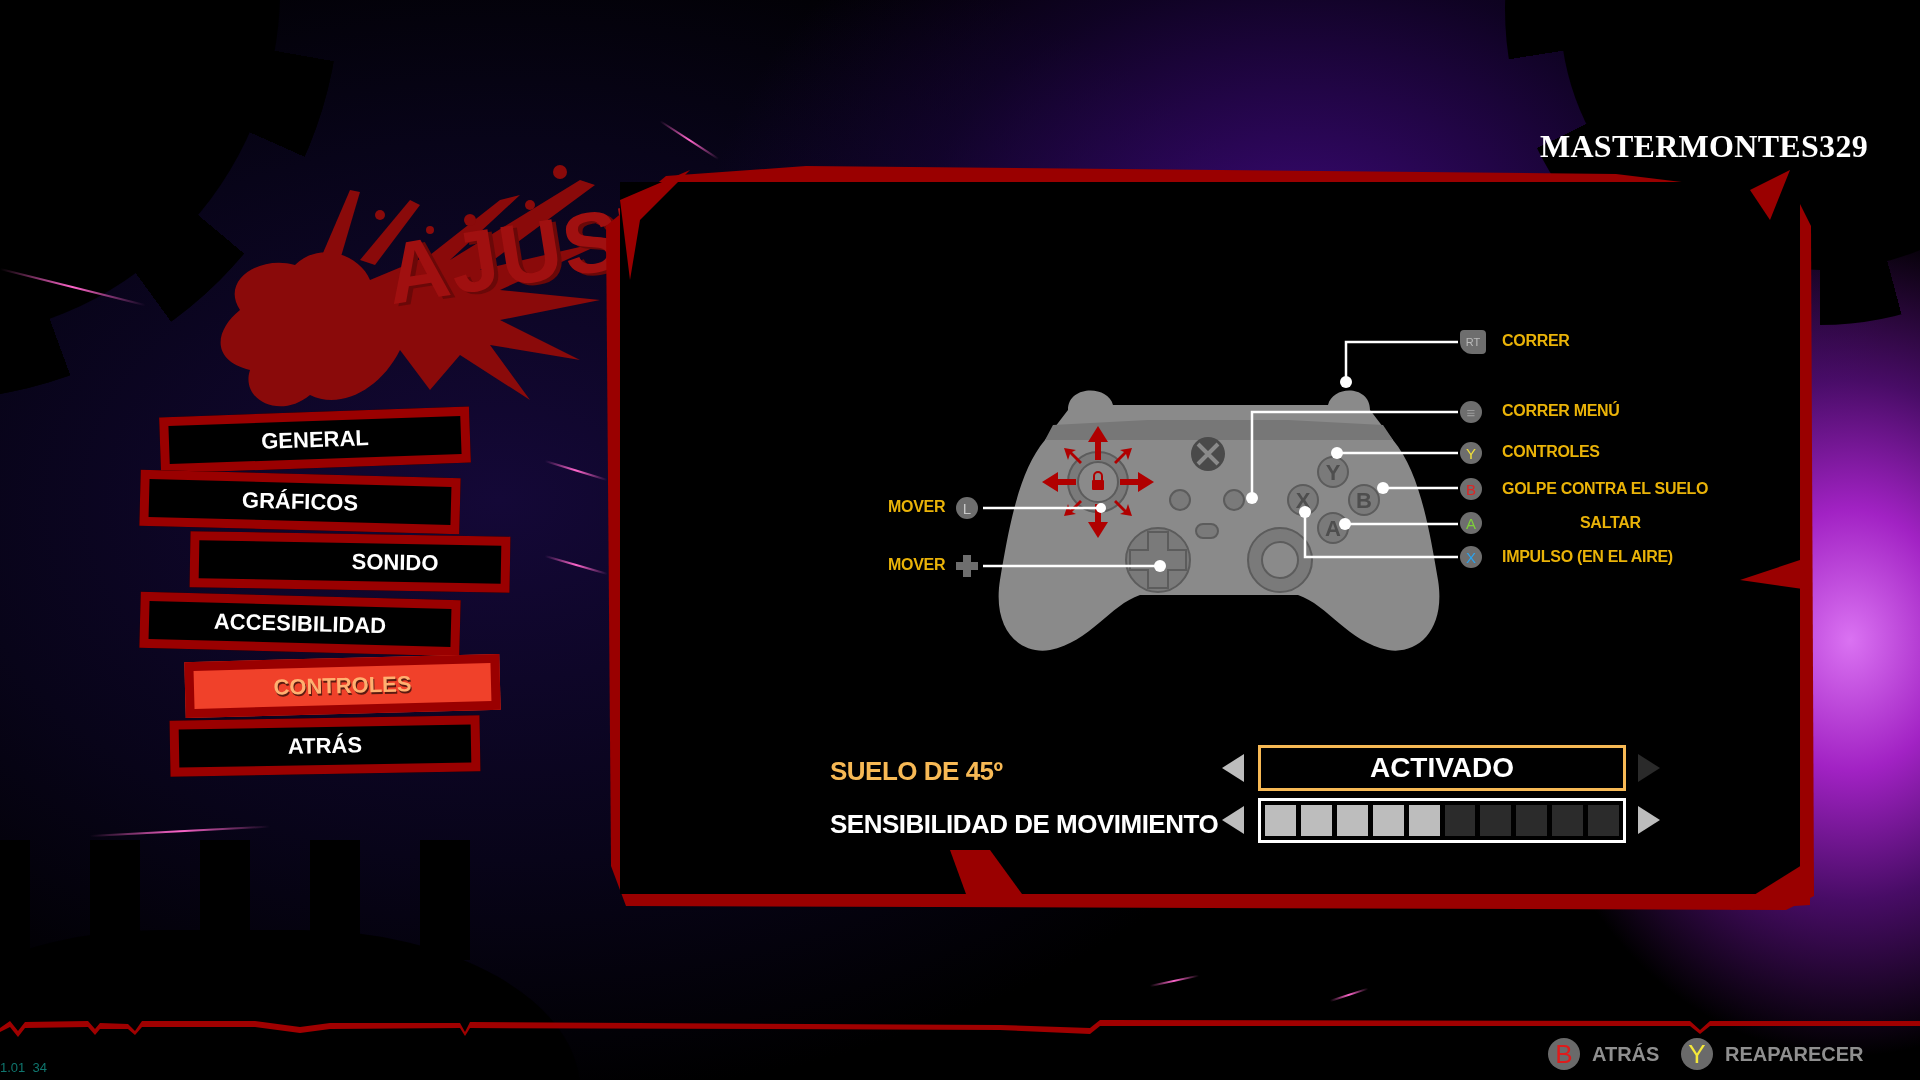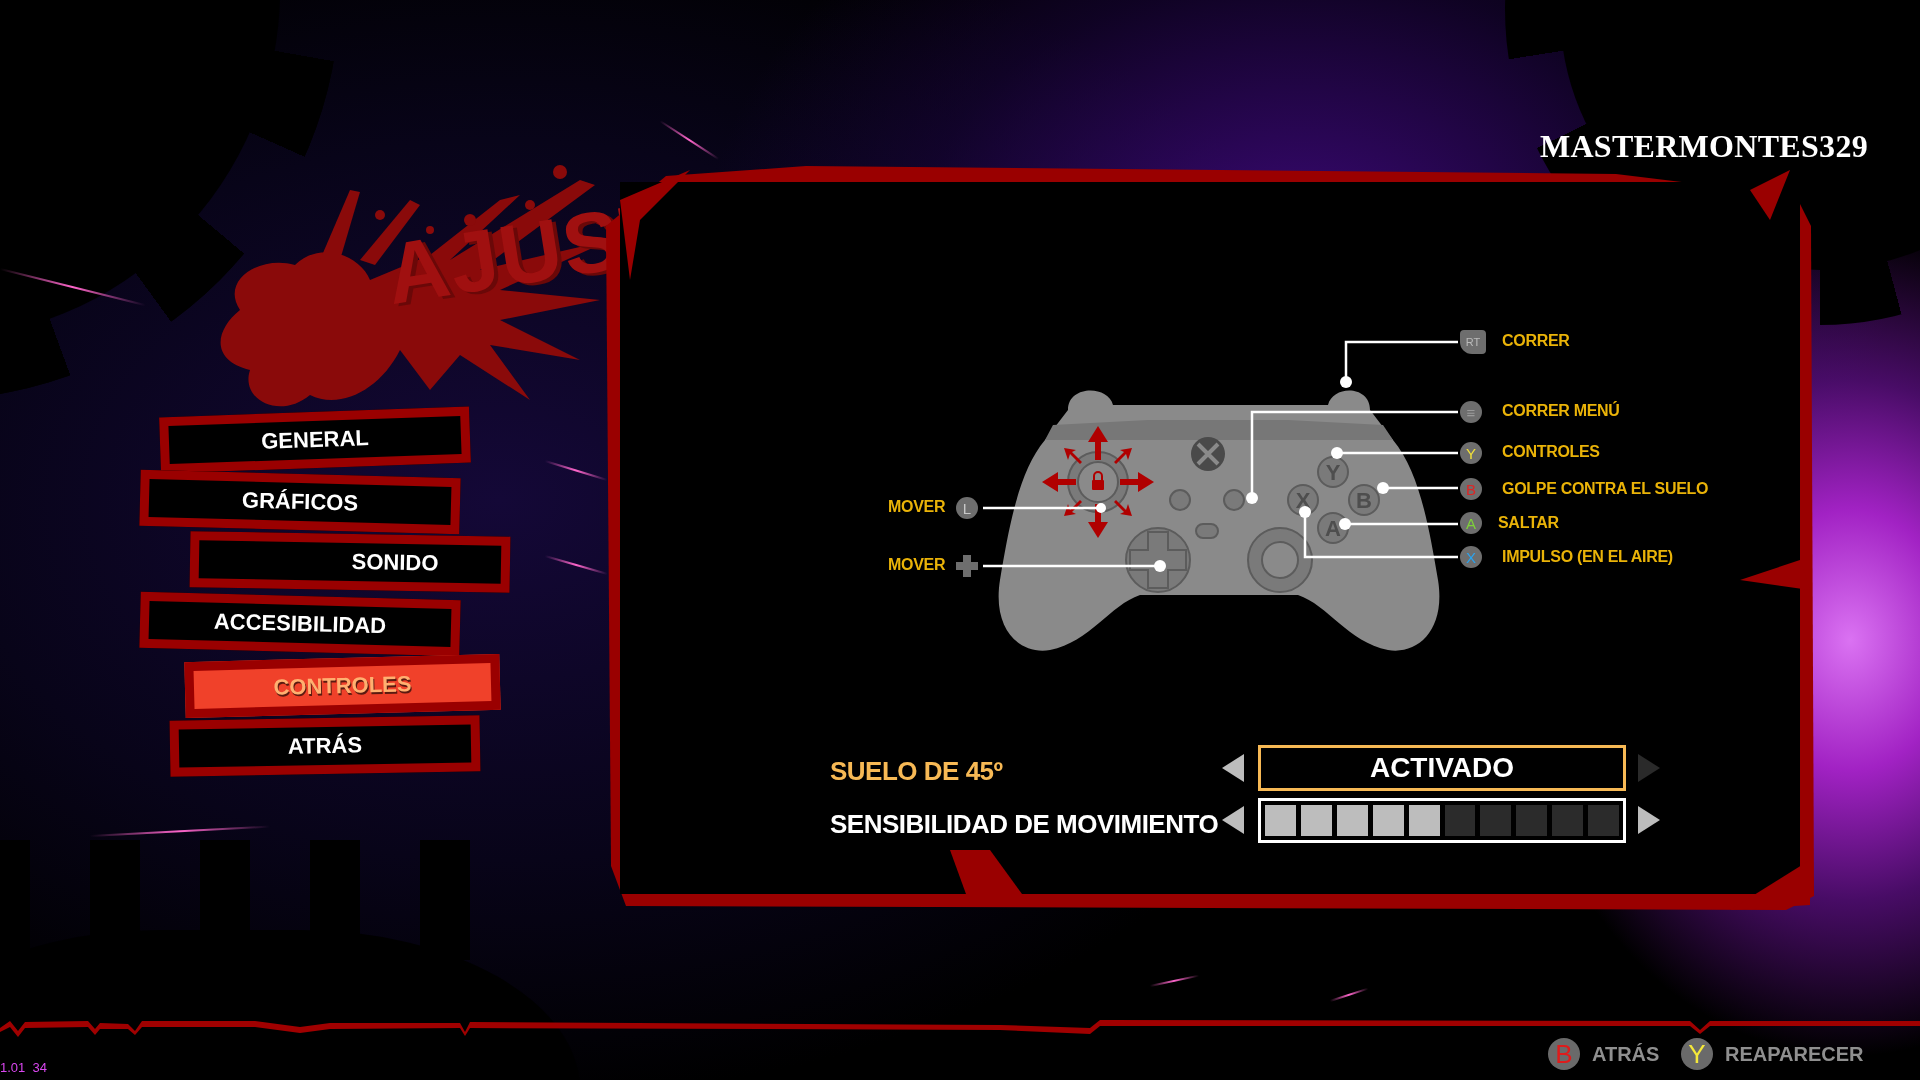--- a/index.html
+++ b/index.html
@@ -60,21 +60,21 @@
     font-family:"Liberation Sans", sans-serif; font-weight:bold; font-size:28px; color:#fff; cursor:pointer; }
   .slider { position:absolute; border:3px solid #fff; background:#000; display:flex; gap:5px; padding:4px; cursor:pointer; }
   .seg { flex:1; background:#2b2b2b; }
   .seg.on { background:#bdbdbd; }
 
   .bottom-line { position:absolute; left:0; top:1018px; width:1920px; }
   .footer-hint { position:absolute; display:flex; align-items:center; gap:12px; cursor:pointer; }
   .footer-icon { width:32px; height:32px; border-radius:50%; background:#6a6a6a; display:flex; align-items:center; justify-content:center;
     font-family:"Liberation Sans", sans-serif; font-size:26px; }
   .footer-text { font-family:"Liberation Sans", sans-serif; font-weight:bold; font-size:20px; color:#8f8f8f; }
-  .version { position:absolute; left:0; top:1060px; font-family:"Liberation Sans", sans-serif; font-size:13px; color:#d946ef; }
+  .version { position:absolute; left:0; top:1060px; font-family:"Liberation Sans", sans-serif; font-size:13px; color:#0f766e; }
 </style>
 </head>
 <body>
 
 <div class="bg">
   <div class="gear gear-tl"></div>
   <div class="gear gear-tr"></div>
   <div class="gear gear-bl"></div>
   <div class="streak" style="left:0;top:268px;width:150px;transform:rotate(14deg);"></div>
   <div class="streak" style="left:660px;top:120px;width:70px;transform:rotate(33deg);"></div>
@@ -217,21 +217,21 @@
 <div class="btn-icon" style="left:1460px;top:401px;color:#9a9a9a;">≡</div>
 <div class="callout-label" style="left:1502px;top:402px;">CORRER MENÚ</div>
 
 <div class="btn-icon" style="left:1460px;top:442px;color:#f2e13a;">Y</div>
 <div class="callout-label" style="left:1502px;top:443px;">CONTROLES</div>
 
 <div class="btn-icon" style="left:1460px;top:478px;color:#e02424;">B</div>
 <div class="callout-label" style="left:1502px;top:480px;">GOLPE CONTRA EL SUELO</div>
 
 <div class="btn-icon" style="left:1460px;top:512px;color:#7ed13a;">A</div>
-<div class="callout-label" style="left:1498px;top:514px;">SALTAR</div>
+<div class="callout-label" style="left:1580px;top:514px;">SALTAR</div>
 
 <div class="btn-icon" style="left:1460px;top:546px;color:#2aa4f0;">X</div>
 <div class="callout-label" style="left:1502px;top:548px;">IMPULSO (EN EL AIRE)</div>
 
 <div class="setting-label" style="left:830px;top:756px;color:#f7b955;">SUELO DE 45º</div>
 <div class="arrow-l" style="left:1222px;top:754px;"></div>
 <div class="value-box" style="left:1258px;top:745px;width:368px;height:46px;border:3px solid #f7b955;">
   <span>ACTIVADO</span>
 </div>
 <div class="arrow-r dim" style="left:1638px;top:754px;"></div>

